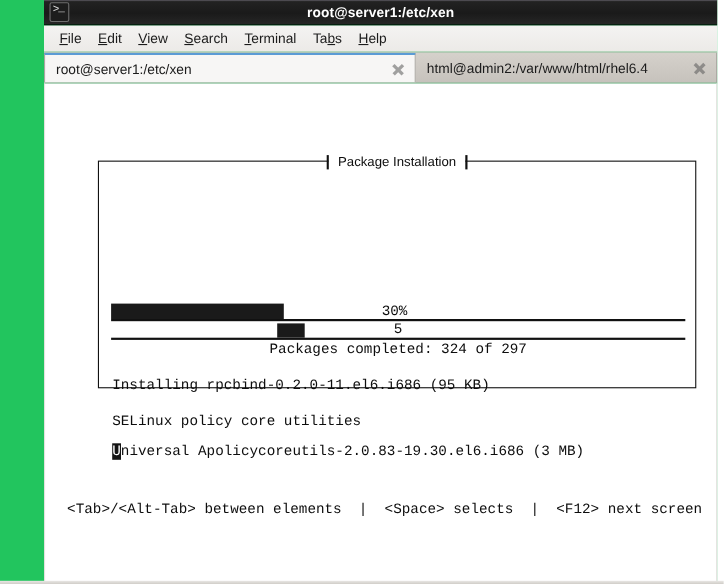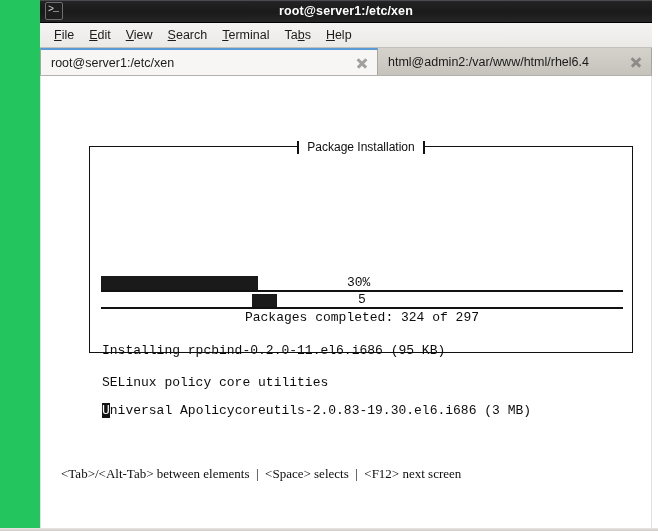--- a/index.html
+++ b/index.html
@@ -259,22 +259,22 @@
 
   .cursor-cell {
     background: #141414;
     color: #ffffff;
   }
 
   
   .hintline {
     position: absolute;
     left: 20px;
-    top: 390px;
-    font-family: Liberation Serif, serif;
+    top: 379px;
+    font-family: Liberation Mono, monospace;
     font-size: 13px;
     line-height: 16px;
     color: #0d0d0d;
     white-space: pre;
   }
 
   .bottom-edge {
     position: absolute;
     left: 0;
     bottom: 0;

